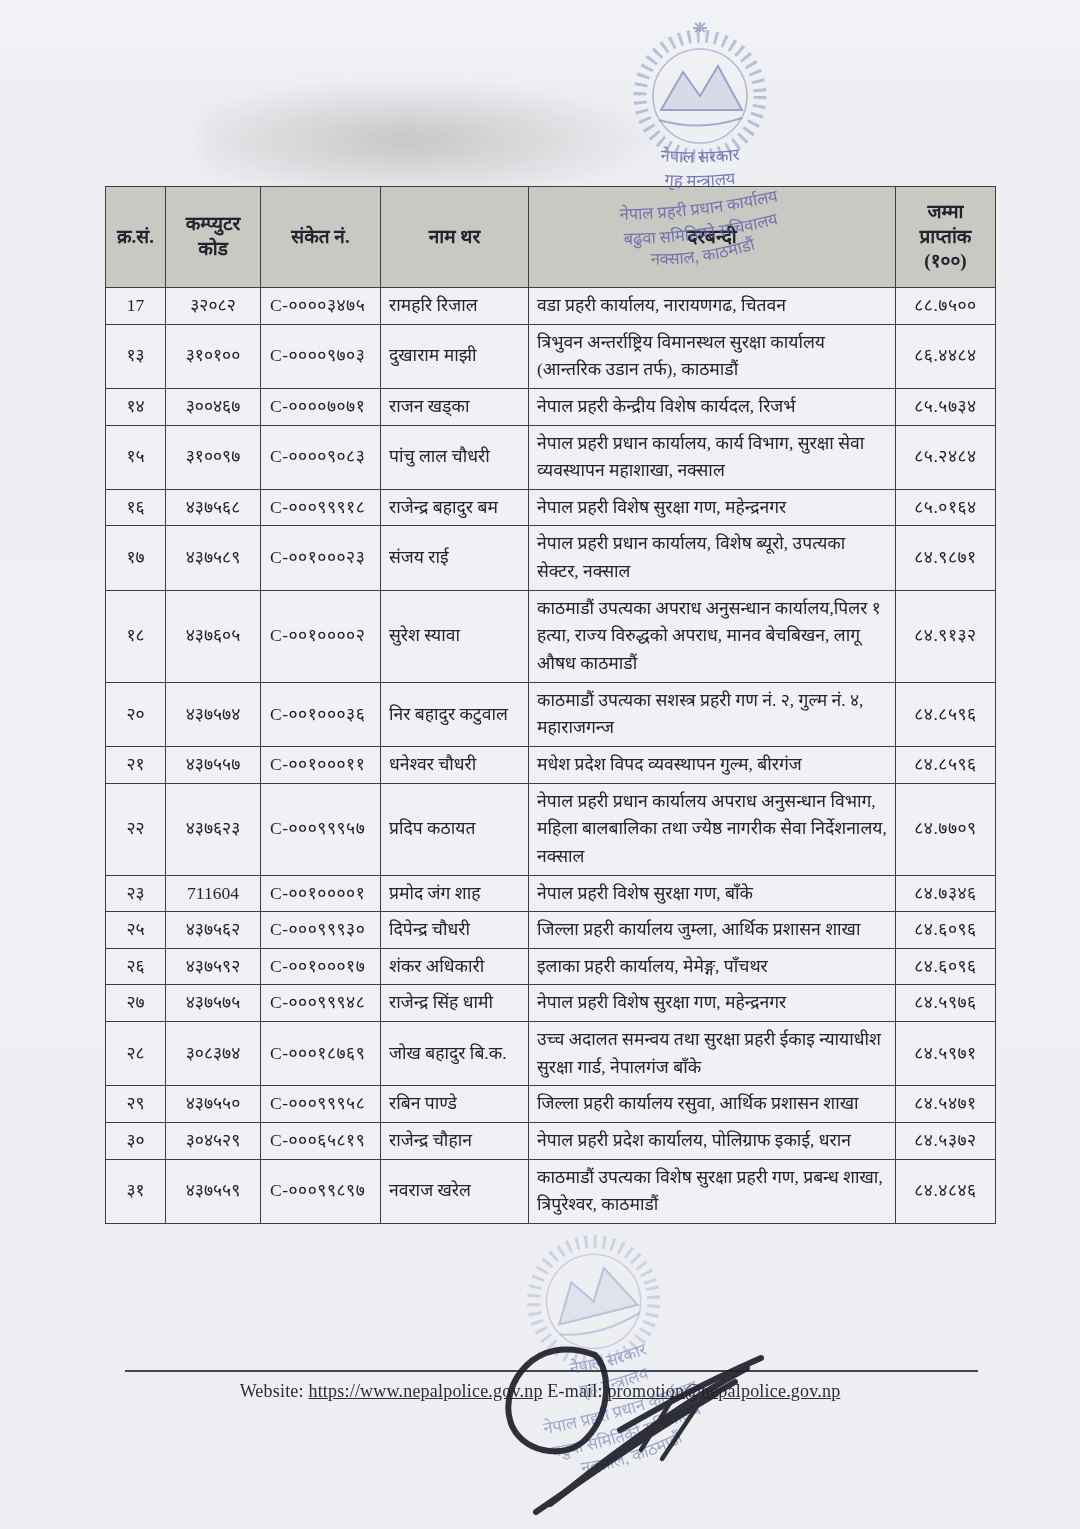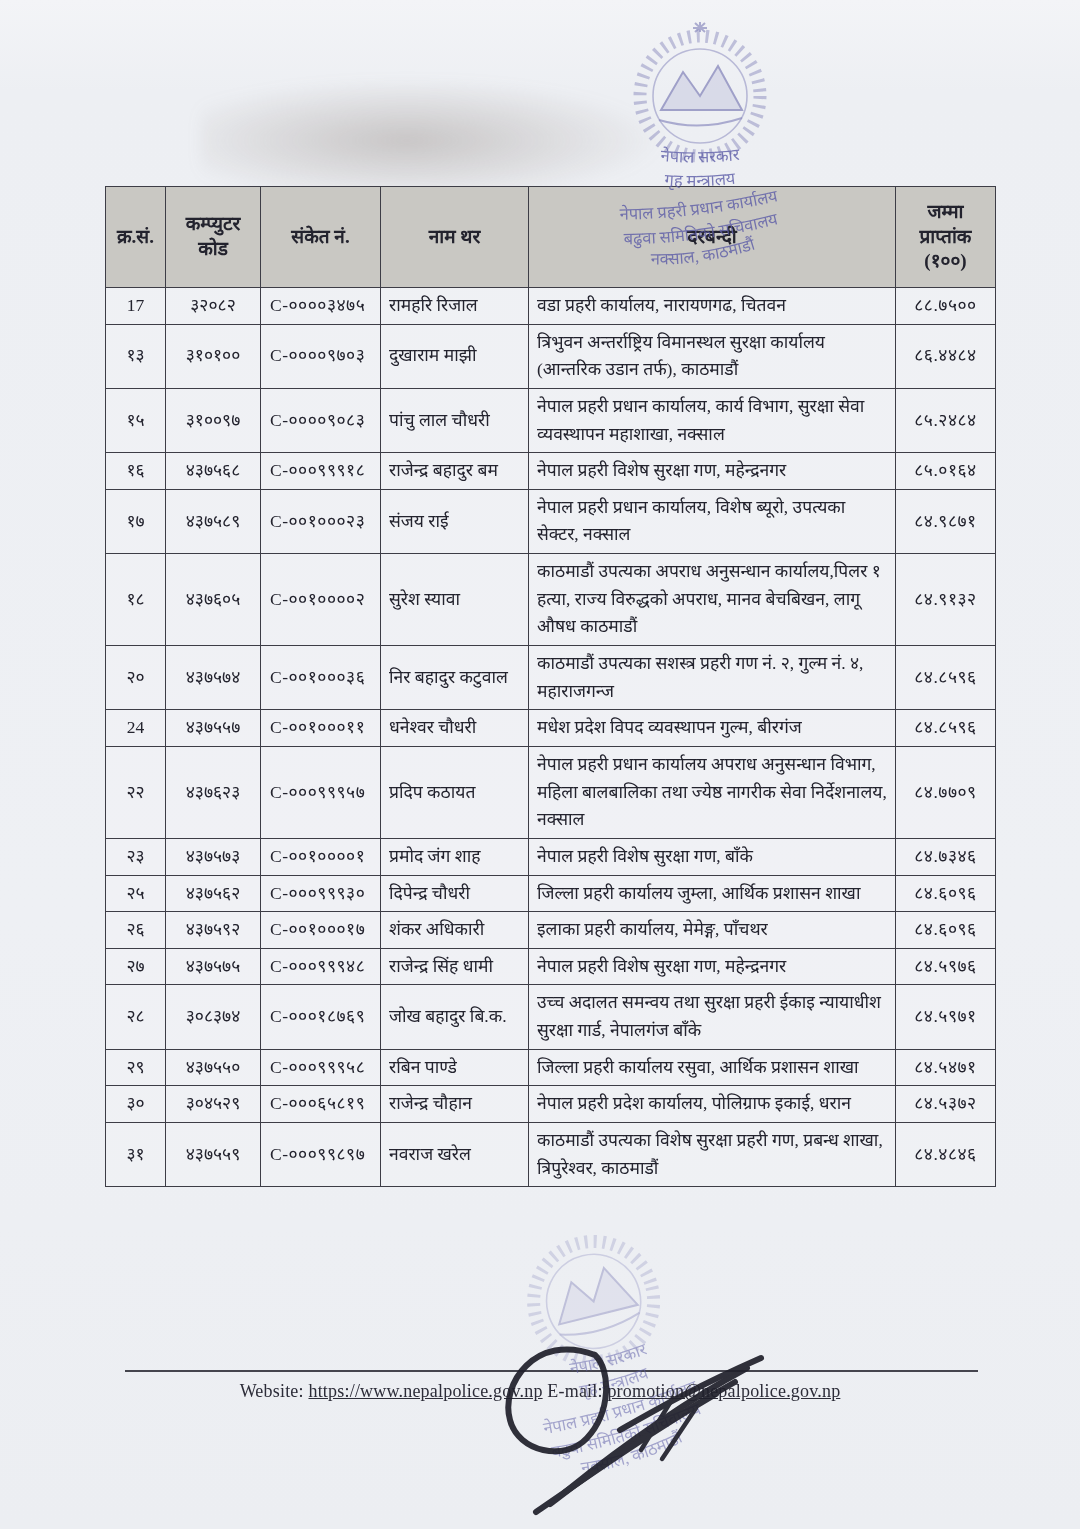--- a/index.html
+++ b/index.html
@@ -86,20 +86,28 @@
         </tr>
         <tr>
           <td class="c-sn">१३</td>
           <td class="c-computer_code">३१०१००</td>
           <td class="c-code_no">C-००००९७०३</td>
           <td class="c-name">दुखाराम माझी</td>
           <td class="c-posting">त्रिभुवन अन्तर्राष्ट्रिय विमानस्थल सुरक्षा कार्यालय (आन्तरिक उडान तर्फ), काठमाडौं</td>
           <td class="c-score">८६.४४८४</td>
         </tr>
         <tr>
+          <td class="c-sn">१४</td>
+          <td class="c-computer_code">३००४६७</td>
+          <td class="c-code_no">C-००००७०७१</td>
+          <td class="c-name">राजन खड्का</td>
+          <td class="c-posting">नेपाल प्रहरी केन्द्रीय विशेष कार्यदल, रिजर्भ</td>
+          <td class="c-score">८५.५७३४</td>
+        </tr>
+        <tr>
           <td class="c-sn">१५</td>
           <td class="c-computer_code">३१००९७</td>
           <td class="c-code_no">C-००००९०८३</td>
           <td class="c-name">पांचु लाल चौधरी</td>
           <td class="c-posting">नेपाल प्रहरी प्रधान कार्यालय, कार्य विभाग, सुरक्षा सेवा व्यवस्थापन महाशाखा, नक्साल</td>
           <td class="c-score">८५.२४८४</td>
         </tr>
         <tr>
           <td class="c-sn">१६</td>
           <td class="c-computer_code">४३७५६८</td>
@@ -126,38 +134,38 @@
         </tr>
         <tr>
           <td class="c-sn">२०</td>
           <td class="c-computer_code">४३७५७४</td>
           <td class="c-code_no">C-००१०००३६</td>
           <td class="c-name">निर बहादुर कटुवाल</td>
           <td class="c-posting">काठमाडौं उपत्यका सशस्त्र प्रहरी गण नं. २, गुल्म नं. ४, महाराजगन्ज</td>
           <td class="c-score">८४.८५९६</td>
         </tr>
         <tr>
-          <td class="c-sn">24</td>
+          <td class="c-sn">२१</td>
           <td class="c-computer_code">४३७५५७</td>
           <td class="c-code_no">C-००१०००११</td>
           <td class="c-name">धनेश्वर चौधरी</td>
           <td class="c-posting">मधेश प्रदेश विपद व्यवस्थापन गुल्म, बीरगंज</td>
           <td class="c-score">८४.८५९६</td>
         </tr>
         <tr>
           <td class="c-sn">२२</td>
           <td class="c-computer_code">४३७६२३</td>
           <td class="c-code_no">C-०००९९९५७</td>
           <td class="c-name">प्रदिप कठायत</td>
           <td class="c-posting">नेपाल प्रहरी प्रधान कार्यालय अपराध अनुसन्धान विभाग, महिला बालबालिका तथा ज्येष्ठ नागरीक सेवा निर्देशनालय, नक्साल</td>
           <td class="c-score">८४.७७०९</td>
         </tr>
         <tr>
           <td class="c-sn">२३</td>
-          <td class="c-computer_code">४३७५७३</td>
+          <td class="c-computer_code">711604</td>
           <td class="c-code_no">C-००१००००१</td>
           <td class="c-name">प्रमोद जंग शाह</td>
           <td class="c-posting">नेपाल प्रहरी विशेष सुरक्षा गण, बाँके</td>
           <td class="c-score">८४.७३४६</td>
         </tr>
         <tr>
           <td class="c-sn">२५</td>
           <td class="c-computer_code">४३७५६२</td>
           <td class="c-code_no">C-०००९९९३०</td>
           <td class="c-name">दिपेन्द्र चौधरी</td>

